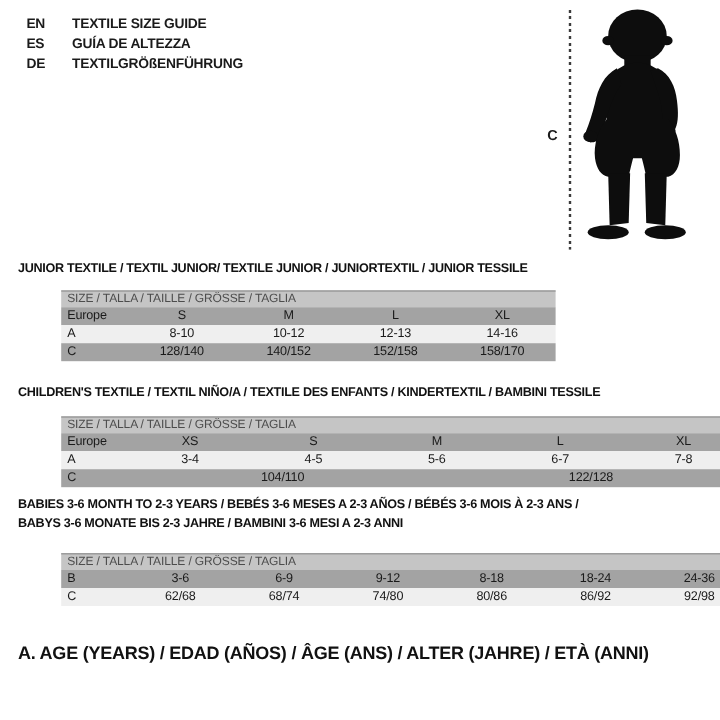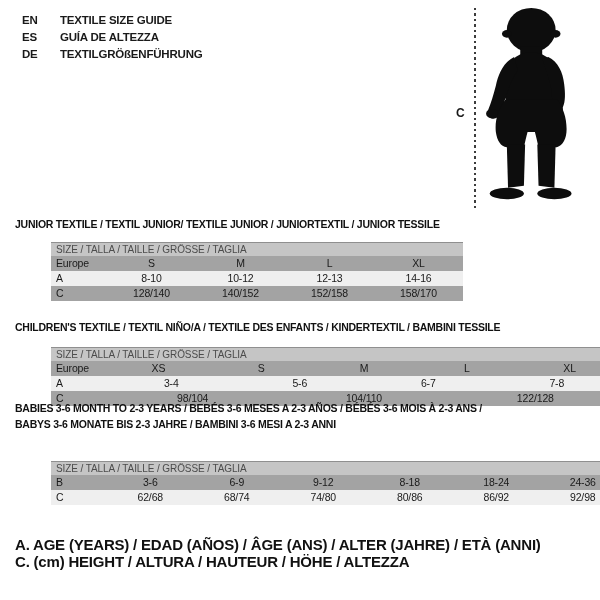--- a/index.html
+++ b/index.html
@@ -23,21 +23,21 @@
   .c-label{position:absolute;left:456px;top:106px;font-weight:bold;font-size:12px;}
   .baby-svg{position:absolute;left:469px;top:5px;width:122px;height:202px;}
 
   
   .title{
     position:absolute;left:15px;font-weight:bold;font-size:10.5px;
     letter-spacing:-0.25px;white-space:pre-line;line-height:16px;color:#111;
   }
   .t-junior{top:216px;}
   .t-children{top:319px;}
-  .t-babies{top:400px;width:565px;}
+  .t-babies{top:412px;width:565px;}
 
   
   .stable{position:absolute;left:15px;font-size:10.5px;letter-spacing:-0.15px;margin-left:36px;}
   .w-junior{top:242px;width:412px;}
   .w-children{top:347px;width:570px;}
   .w-babies{top:461px;width:575px;}
   .thead{
     height:13px;line-height:13px;background:#c5c5c5;border-top:1px solid #8f8f8f;
     color:#4c4c4c;padding-left:5px;font-size:10px;letter-spacing:-0.1px;
   }
@@ -125,27 +125,27 @@
         <div class="tlabel">Europe</div>
         <div class="tcell">XS</div>
         <div class="tcell">S</div>
         <div class="tcell">M</div>
         <div class="tcell">L</div>
         <div class="tcell">XL</div>
       </div>
       <div class="trow">
         <div class="tlabel">A</div>
         <div class="tcell">3-4</div>
+        <div class="tcell">4-5</div>
         <div class="tcell">5-6</div>
         <div class="tcell">6-7</div>
         <div class="tcell">7-8</div>
       </div>
       <div class="trow">
         <div class="tlabel">C</div>
-        <div class="tcell">98/104</div>
         <div class="tcell">104/110</div>
         <div class="tcell">122/128</div>
       </div>
     </div>
 
   <div class="title t-babies" id="t2">BABIES 3-6 MONTH TO 2-3 YEARS / BEBÉS 3-6 MESES A 2-3 AÑOS / BÉBÉS 3-6 MOIS À 2-3 ANS /
 BABYS 3-6 MONATE BIS 2-3 JAHRE / BAMBINI 3-6 MESI A 2-3 ANNI</div>
   <div class="stable w-babies" id="tb2">
       <div class="thead">SIZE / TALLA / TAILLE / GRÖSSE / TAGLIA</div>
       <div class="trow">
@@ -163,16 +163,15 @@
         <div class="tcell">68/74</div>
         <div class="tcell">74/80</div>
         <div class="tcell">80/86</div>
         <div class="tcell">86/92</div>
         <div class="tcell">92/98</div>
       </div>
     </div>
 
   <div class="legend" id="legend">
       <div class="legend-line">A. AGE (YEARS) / EDAD (AÑOS) / ÂGE (ANS) / ALTER (JAHRE) / ETÀ (ANNI)</div>
-      <div class="legend-line">C. (cm) HEIGHT / ALTURA / HAUTEUR / HÖHE / ALTEZZA</div>
     </div>
 
 </div>
 
 </body></html>

